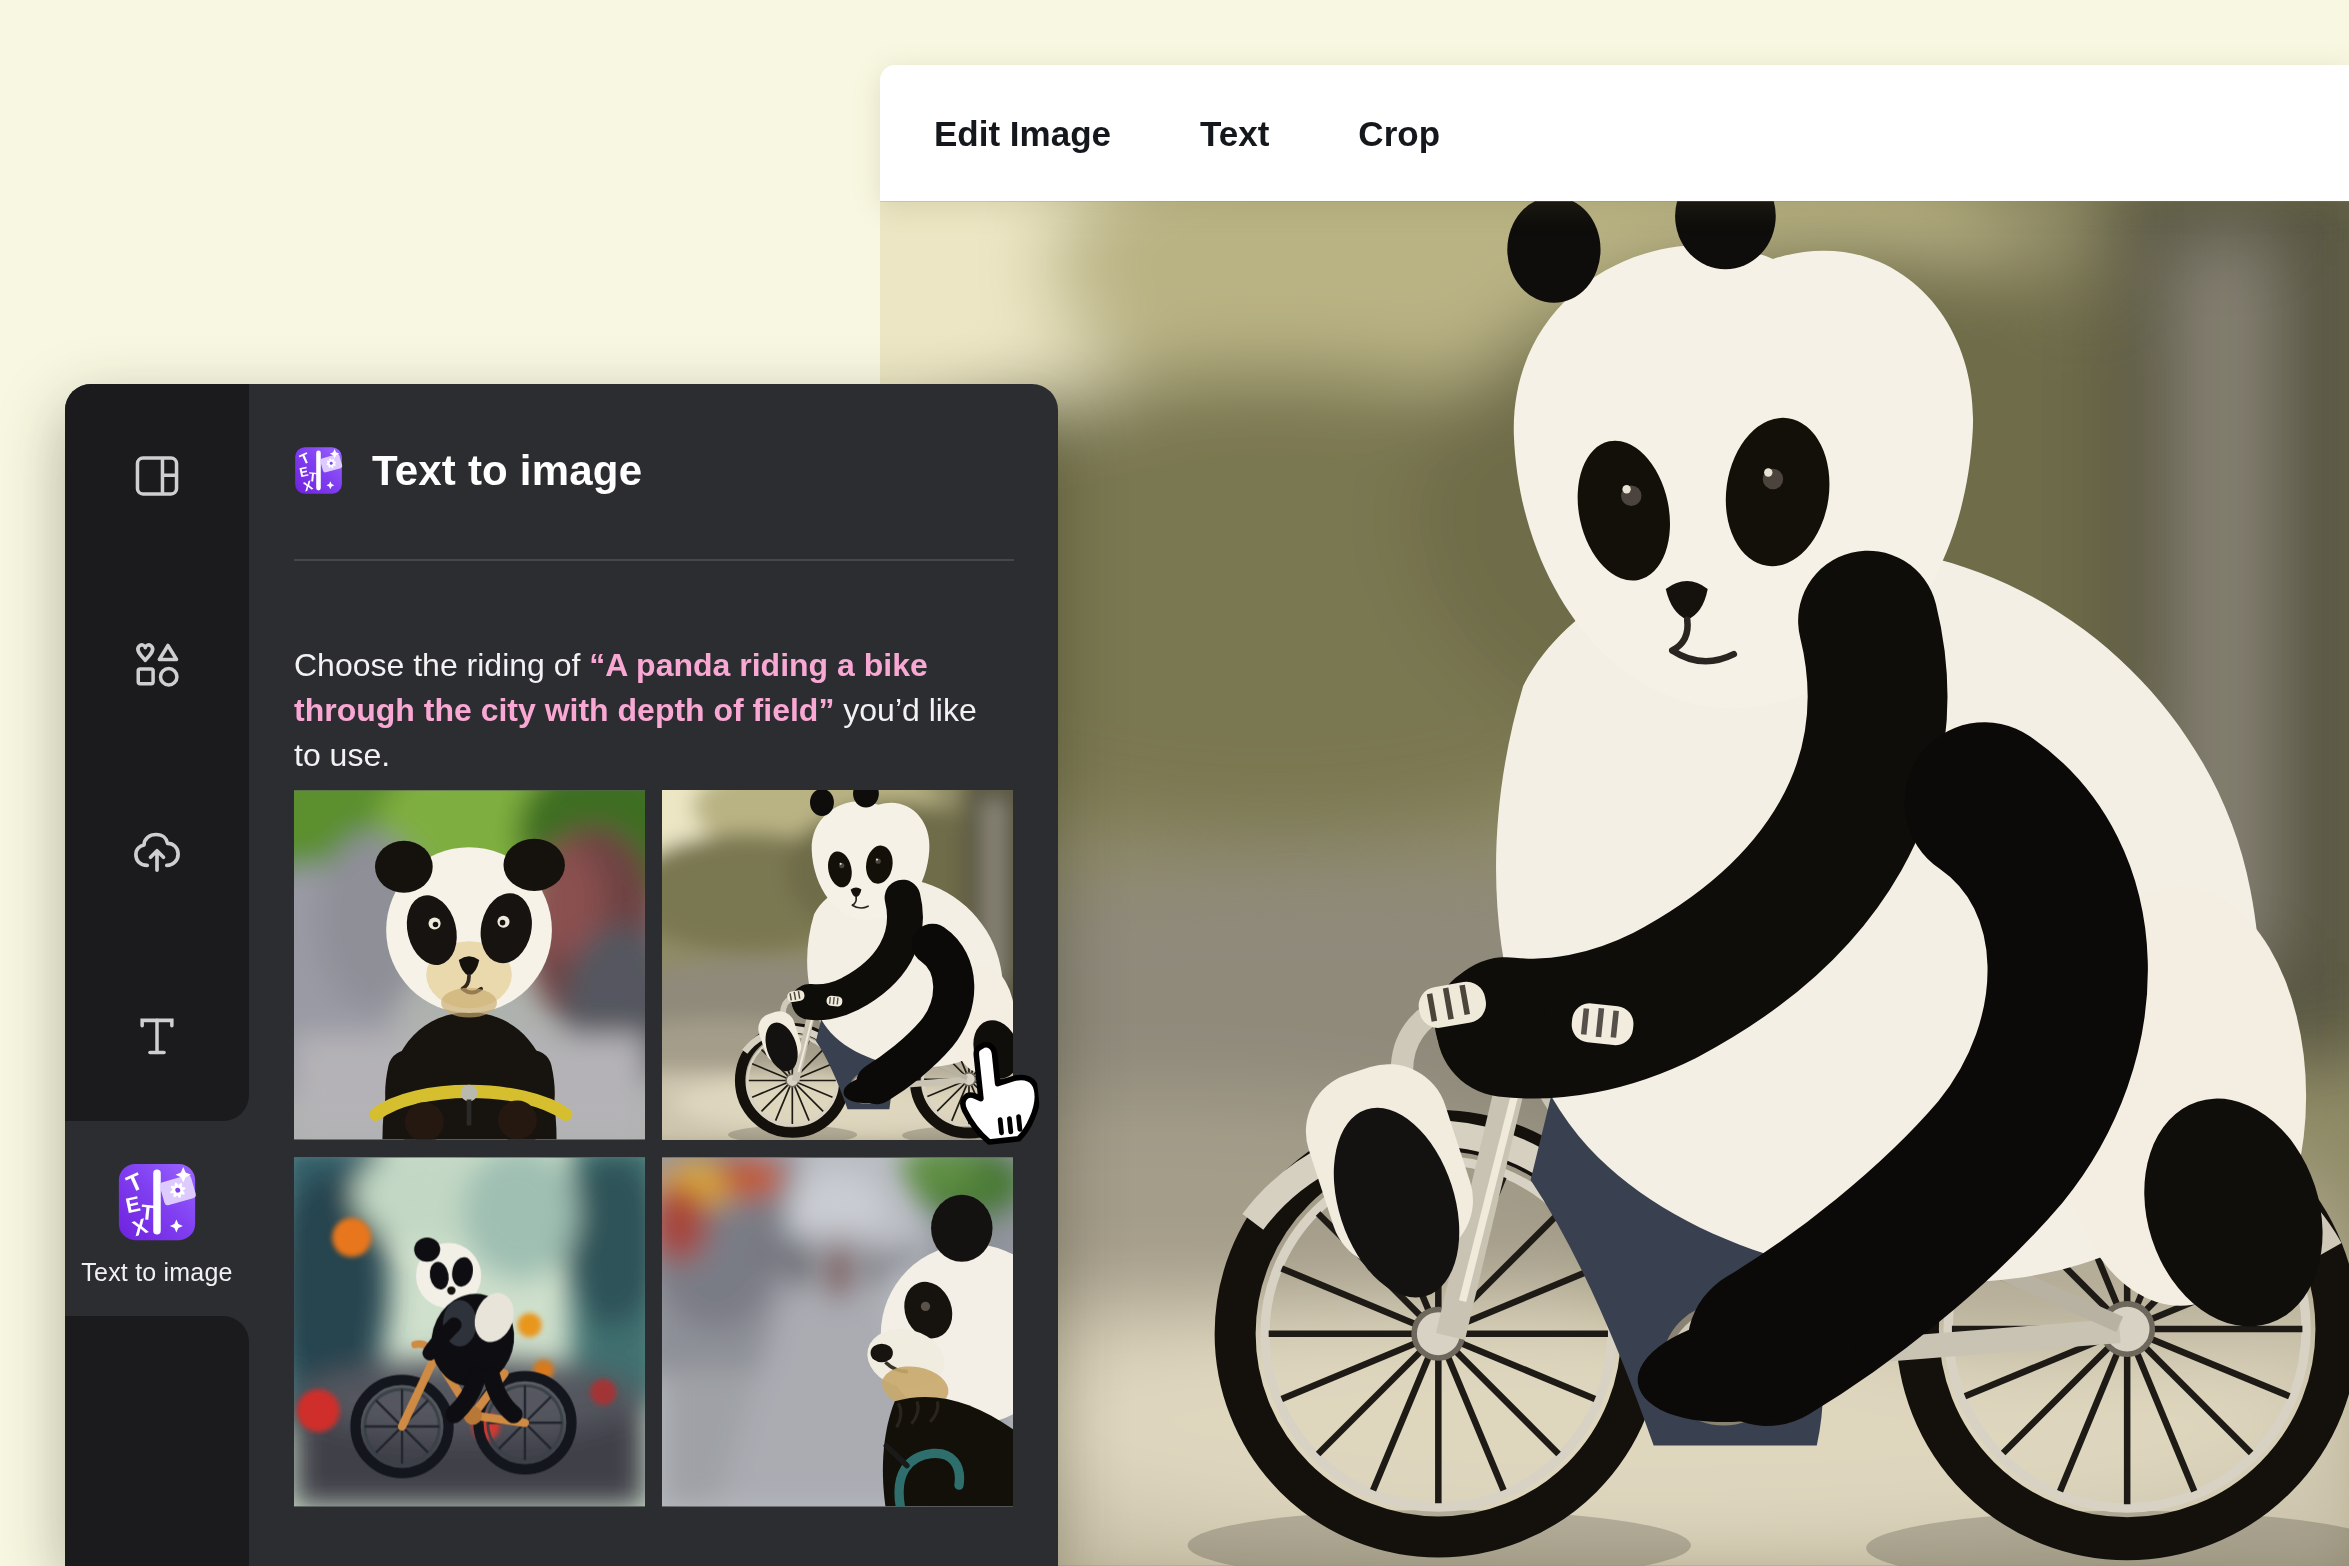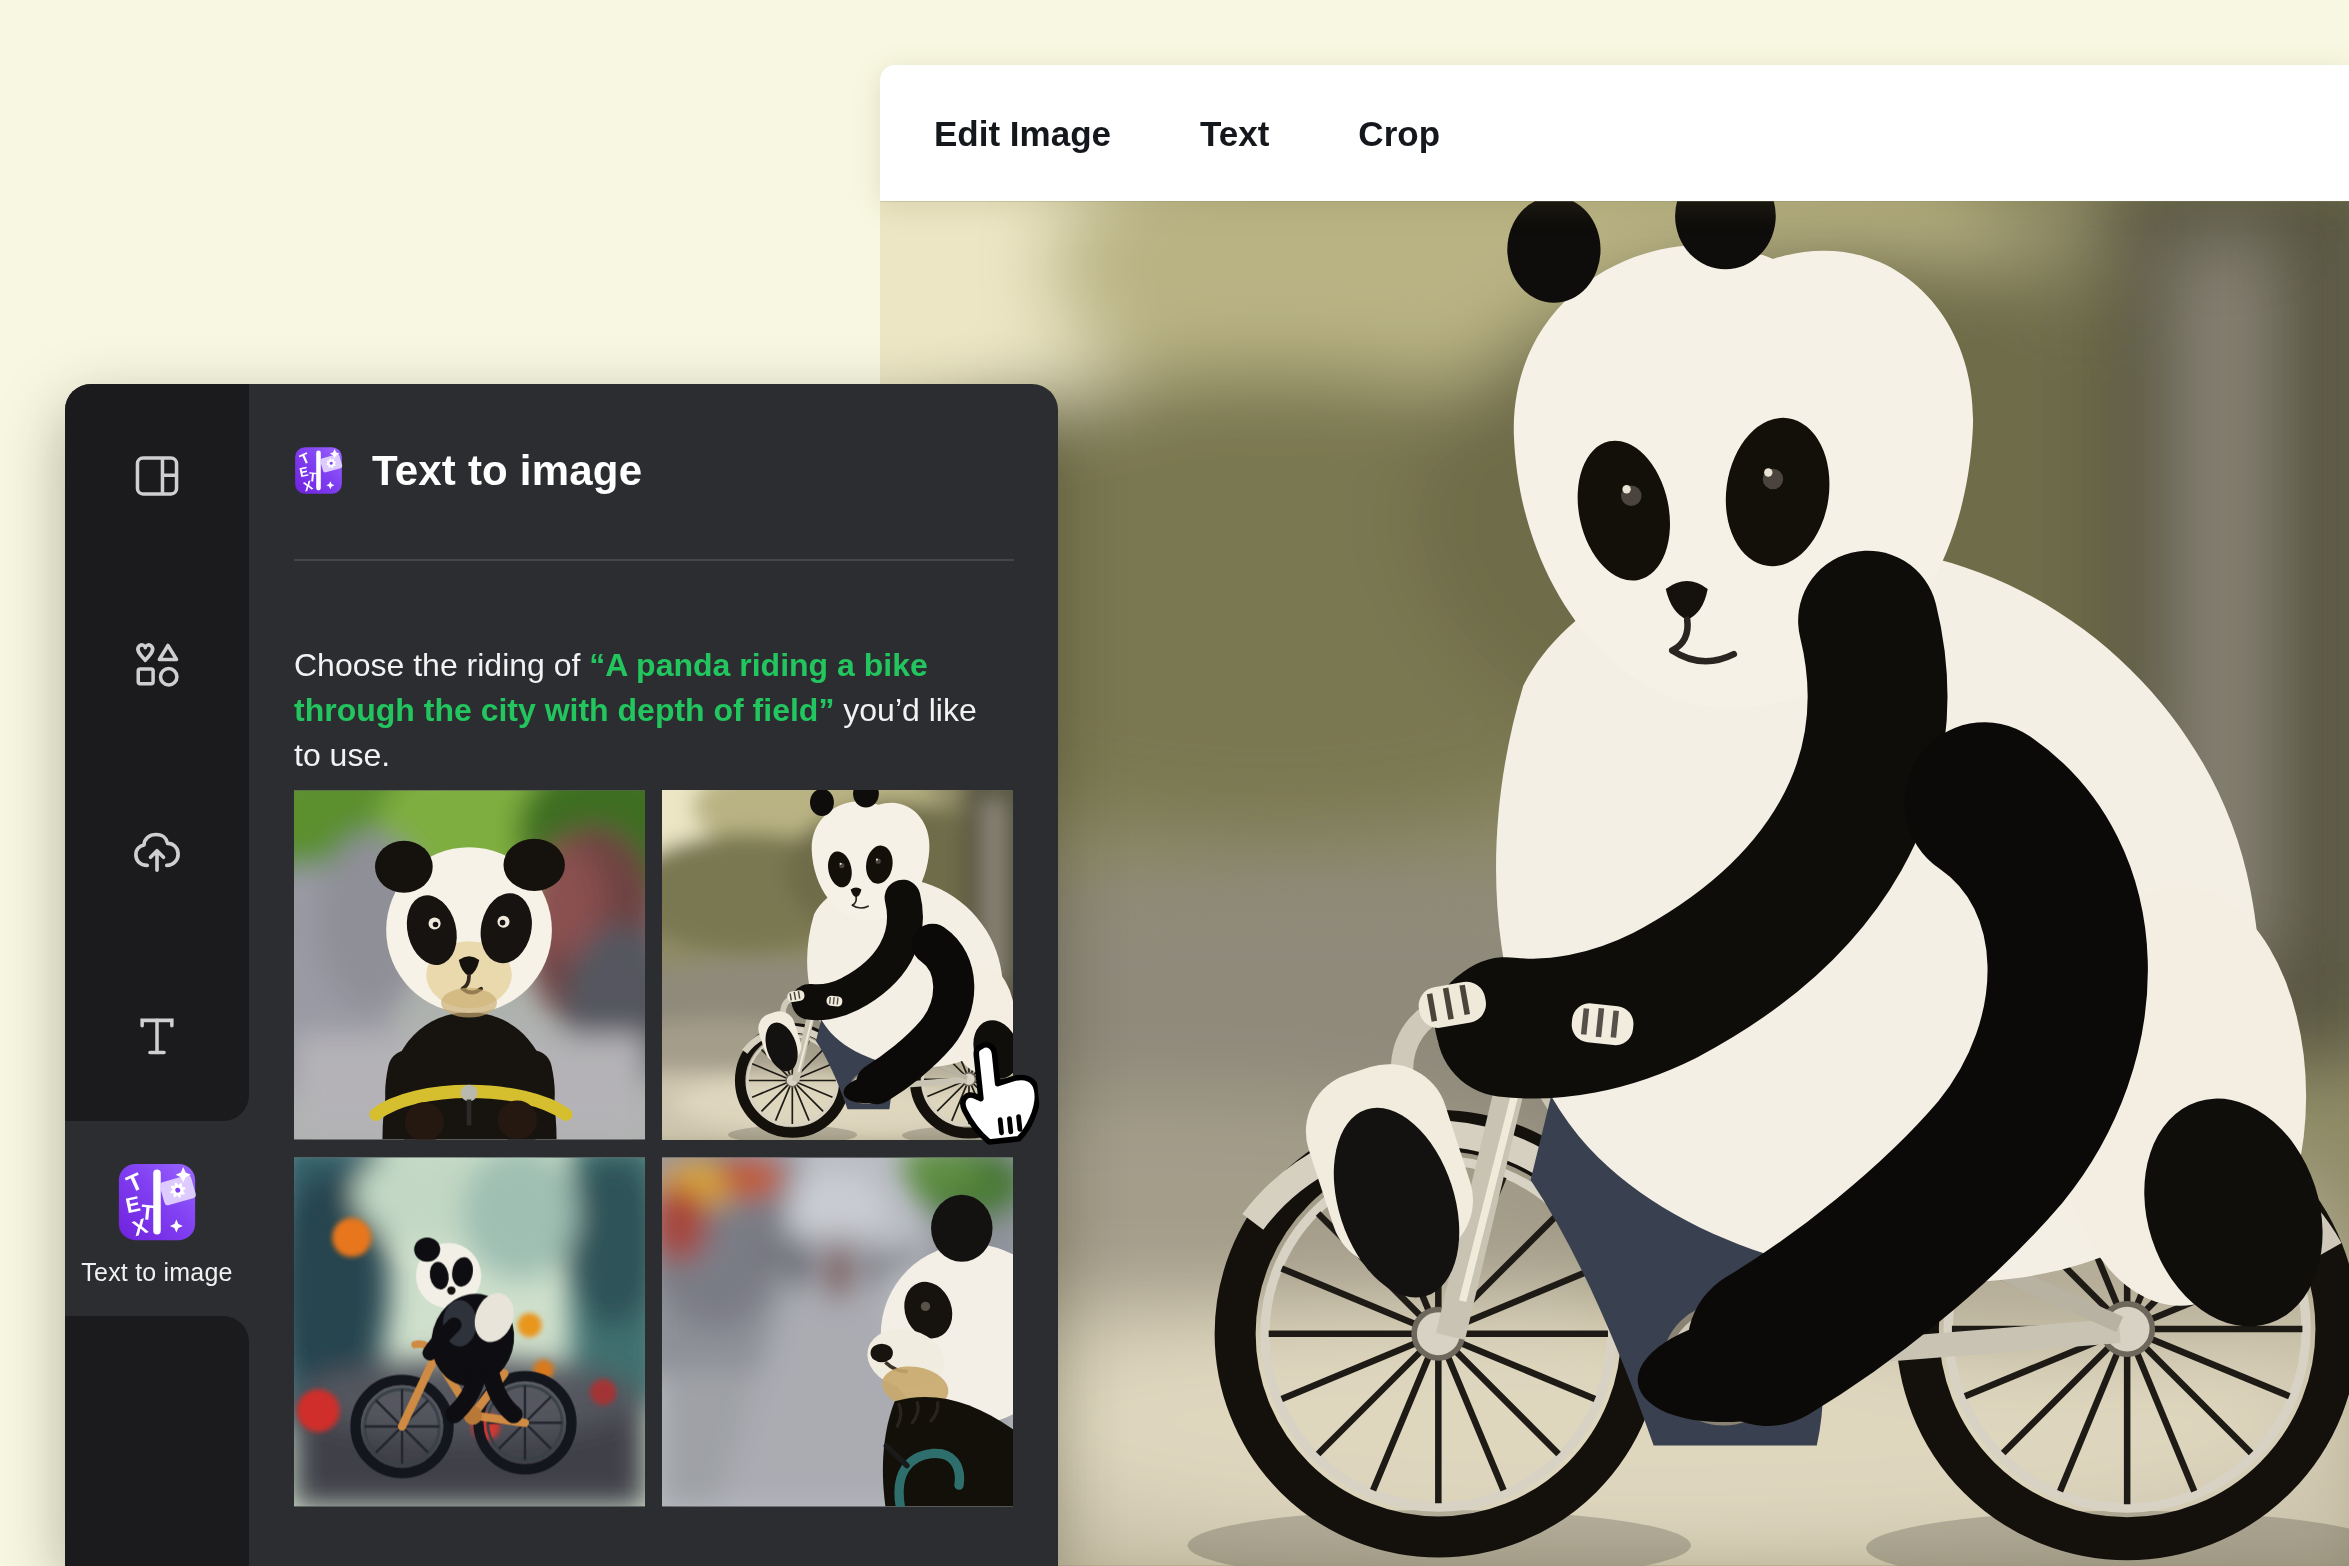--- a/index.html
+++ b/index.html
@@ -63,21 +63,21 @@
   }
   .panel-header .t2i-small{width:49px;height:49px;}
   .panel-title{font-size:42px;font-weight:700;color:#ffffff;letter-spacing:0.2px;}
   .panel-divider{
     position:absolute;left:45px;right:44px;top:175px;height:1.9px;background:#46474c;
   }
   .panel-body{
     position:absolute;left:45px;top:227px;width:705px;
     font-size:32px;line-height:45px;color:#f2f2f2;font-weight:400;
   }
-  .panel-body b{color:#22c55e;font-weight:700;}
+  .panel-body b{color:#f9a8d4;font-weight:700;}
   .thumb-grid{
     position:absolute;left:45px;top:406px;width:720px;
     display:grid;grid-template-columns:351px 351px;grid-auto-rows:350px;gap:17px;
   }
   .thumb{
     width:351px;height:350px;overflow:hidden;cursor:pointer;background:#3a3b40;
   }
   .thumb svg{display:block;}
   
   .cursor{

